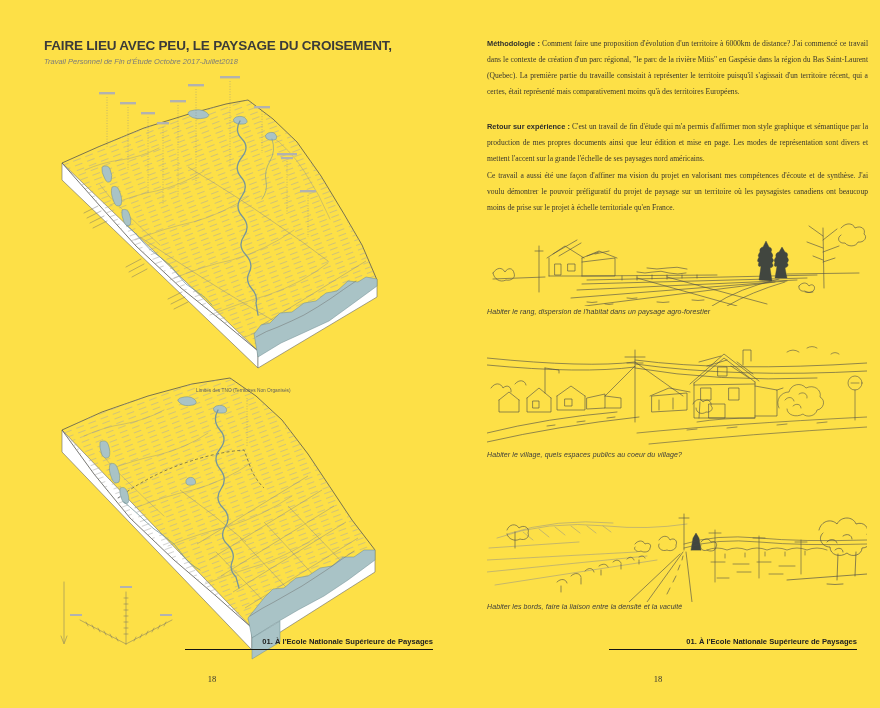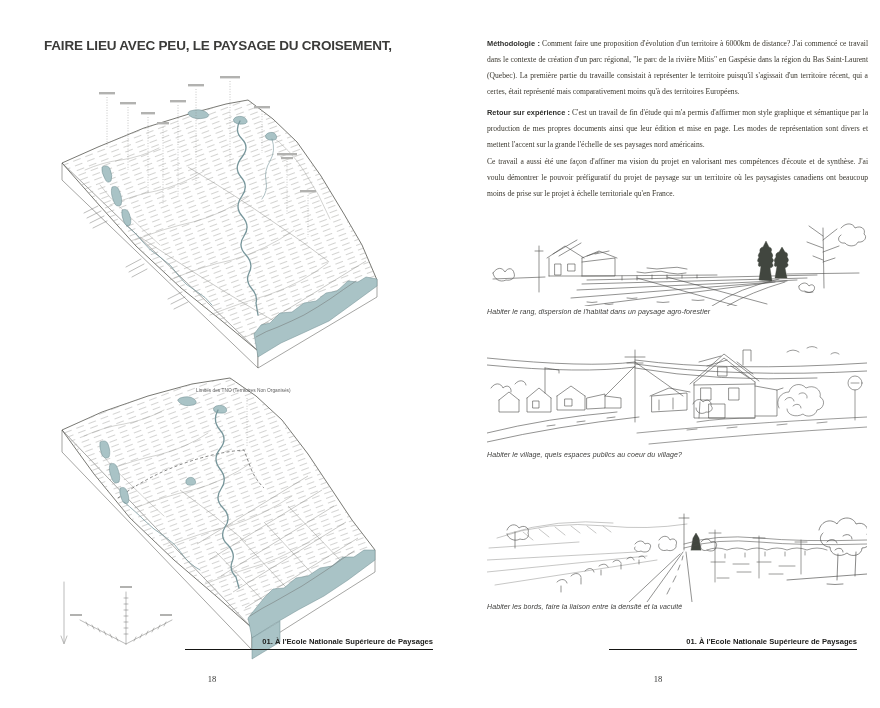--- a/index.html
+++ b/index.html
@@ -1,29 +1,29 @@
 <!DOCTYPE html>
 <html><head>
 <meta charset="utf-8">
 <style>
   html,body{margin:0;padding:0;background:#e8e8e8;}
-  #spread{position:relative;width:880px;height:708px;background:#ffffff;overflow:hidden;
+  #spread{position:relative;width:880px;height:708px;background:#fde047;overflow:hidden;
           font-family:"Liberation Sans",sans-serif;color:#3b3b39;}
   .abs{position:absolute;}
 
   
   #title{left:44px;top:38px;width:400px;font-size:13.5px;font-weight:bold;
          letter-spacing:-0.2px;color:#3b3b39;}
   #subtitle{left:44px;top:57px;width:400px;font-size:7.5px;font-style:italic;color:#7c7c7a;}
 
   
   #textblock{left:487px;top:36px;width:381px;font-family:"Liberation Serif",serif;
              font-size:7.6px;line-height:16px;color:#3a372e;text-align:justify;}
   #textblock p{margin:0 0 1px 0;}
-  #textblock p.gap{margin-top:5px;}
+  #textblock p.gap{margin-top:19px;}
   .lead{font-family:"Liberation Sans",sans-serif;font-weight:bold;color:#2e2e2c;font-size:7.4px;}
 
   .caption{font-size:7px;font-style:italic;color:#3c3c3a;letter-spacing:0.1px;}
   #cap1{left:487px;top:308px;width:380px;}
   #cap2{left:487px;top:451px;width:380px;}
   #cap3{left:487px;top:603px;width:380px;}
 
   .footer{font-size:7.6px;font-weight:bold;color:#222220;text-align:right;
           border-bottom:1.2px solid #151513;padding-bottom:3px;}
   #footerL{left:185px;top:637px;width:248px;}
@@ -47,20 +47,21 @@
   .water{fill:#a9c3c6;stroke:#6e8d91;stroke-width:0.5;}
   .side{fill:#ffffff;stroke:#6a6a66;stroke-width:0.6;stroke-linejoin:round;}
   .pine{fill:#41463f;stroke:#41463f;stroke-width:0.4;}
 </style>
 </head>
 <body>
 
 <div id="spread">
 
   <div class="abs" id="title">FAIRE LIEU AVEC PEU, LE PAYSAGE DU CROISEMENT,</div>
+  <div class="abs" id="subtitle">Travail Personnel de Fin d'Étude Octobre 2017-Juillet2018</div>
 
   <svg class="abs" style="left:40px;top:75px;" width="405" height="295" viewBox="0 0 405 295">
     <defs>
       <pattern id="h1" width="13" height="5" patternUnits="userSpaceOnUse" patternTransform="rotate(-21)">
         <path d="M0,2.5 H8" stroke="#a6a6a3" stroke-width="0.5"></path>
       </pattern>
     </defs>
 
     <path class="side" d="M22,88 L218,276 L218,293 L22,105 Z"></path>
     <path class="side" d="M218,276 L337,205 L337,222 L218,293 Z"></path>

